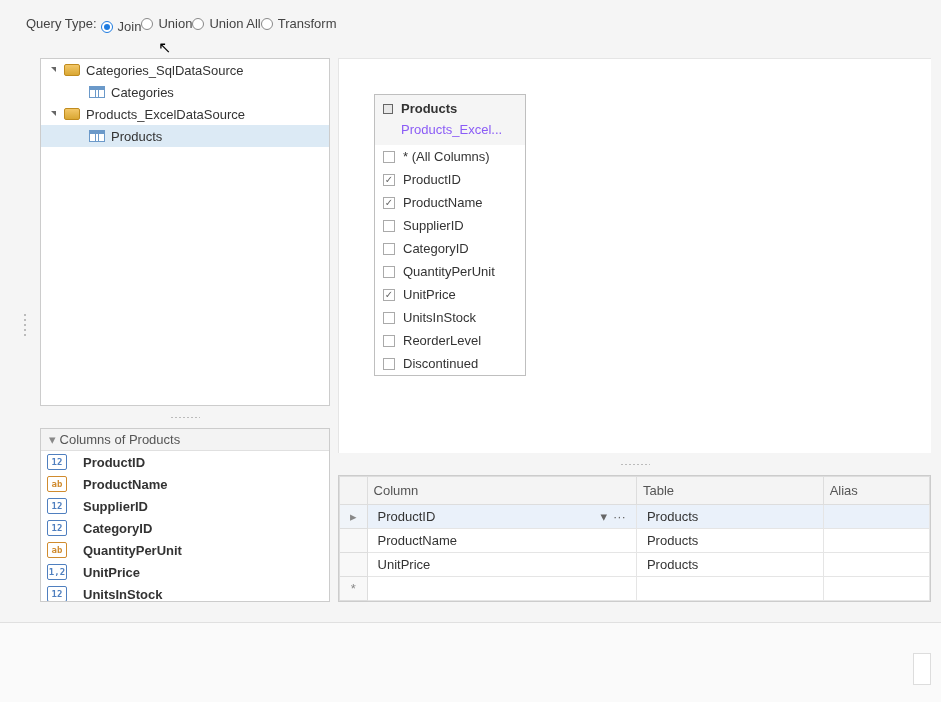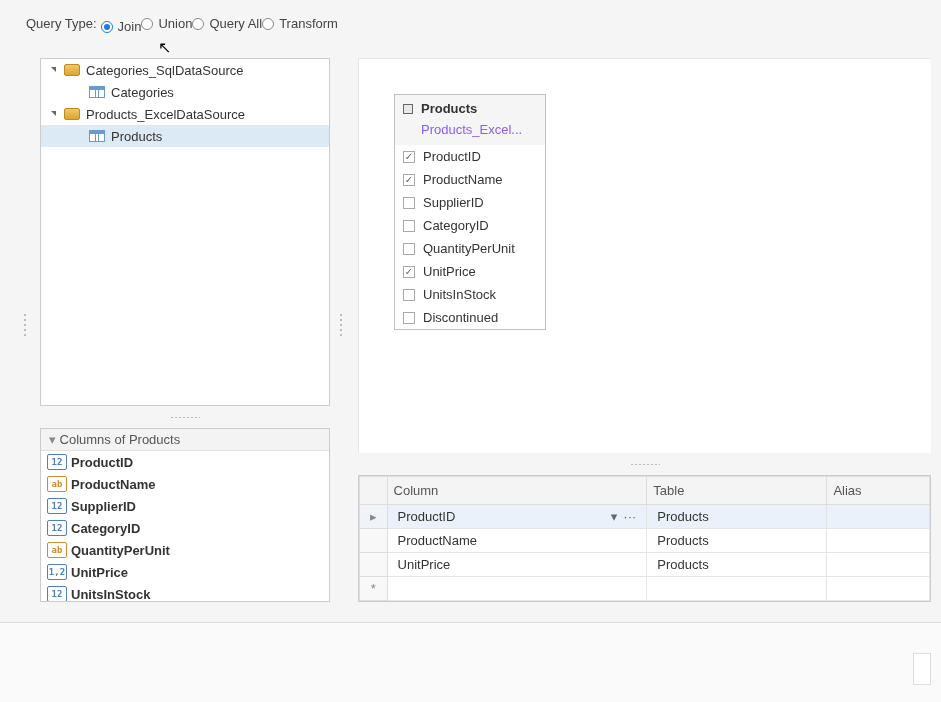--- a/index.html
+++ b/index.html
@@ -5,21 +5,21 @@
 html,body{margin:0;padding:0;font-family:"Segoe UI",Tahoma,sans-serif;font-size:13px;color:#333;background:#f5f5f5}
 *{box-sizing:border-box}
 .work{width:941px;height:702px;background:#f5f5f5;position:relative;overflow:hidden}
 .topbar{padding:16px 0 10px 26px;display:flex;align-items:flex-start;color:#444}
 .topbar .lbl{margin-right:4px}
 .radio{display:inline-flex;align-items:center;gap:5px;cursor:pointer}
 .radio .dot{width:12px;height:12px;border:1px solid #888;border-radius:50%;background:#fff;display:inline-flex;align-items:center;justify-content:center}
 .radio.sel .dot{border-color:#1e7be0}
 .radio.sel .dot::after{content:"";width:6px;height:6px;border-radius:50%;background:#1e7be0}
 .cursor{position:absolute;font-size:16px;color:#000}
-.body{position:absolute;left:40px;top:58px;right:10px;bottom:100px;display:flex;gap:28px}
+.body{position:absolute;left:40px;top:58px;right:10px;bottom:100px;display:flex;gap:8px}
 .leftcol{width:290px;display:flex;flex-direction:column;gap:8px}
 .panel{background:#fff;border:1px solid #ccc}
 .tree{height:348px;overflow:auto}
 .trow{display:flex;align-items:center;height:22px;padding:0 6px;cursor:default}
 .trow.lv0{padding-left:8px}
 .trow.lv1{padding-left:48px}
 .trow.sel{background:#dceaf5}
 .tw{width:11px;height:11px;margin-right:4px;display:inline-block;position:relative;color:#666}
 .tw::before{content:"";position:absolute;left:2px;top:2px;border-left:5px solid transparent;border-top:5px solid #666}
 
@@ -32,21 +32,21 @@
 .dots{height:6px;display:flex;justify-content:center;align-items:center}
 .dots span{width:30px;height:2px;background-image:radial-gradient(#bbb 1px,transparent 1px);background-size:4px 4px}
 .colpanel{flex:1;min-height:0;display:flex;flex-direction:column}
 .colhdr{display:flex;align-items:center;height:22px;padding:0 8px;color:#555;background:#f3f3f3;border-bottom:1px solid #e0e0e0}
 .colhdr .chev{margin-right:4px;color:#888}
 .collist{flex:1;overflow-y:scroll}
 .collist::-webkit-scrollbar{width:16px}
 .collist::-webkit-scrollbar-track{background:#efefef}
 .collist::-webkit-scrollbar-thumb{background:#cdcdcd;border:1px solid #bdbdbd}
 .crow{display:flex;align-items:center;height:22px;padding:0 6px;font-weight:bold}
-.dtype{width:20px;height:16px;margin-right:4px;border:1px solid;border-radius:2px;display:inline-flex;align-items:center;justify-content:center;font-size:9px;font-weight:bold;font-family:Consolas,monospace;background:#fff}
+.dtype{width:20px;height:16px;margin-right:16px;border:1px solid;border-radius:2px;display:inline-flex;align-items:center;justify-content:center;font-size:9px;font-weight:bold;font-family:Consolas,monospace;background:#fff}
 .dtype.n12{color:#4f7fbf;border-color:#4f7fbf}
 .dtype.ab{color:#d08b2e;border-color:#d08b2e}
 .dtype.f12{color:#4f7fbf;border-color:#4f7fbf}
 .rightcol{flex:1;display:flex;flex-direction:column;gap:8px;min-width:0}
 .designer{flex:1;background:#fff;border-left:1px solid #e5e5e5;border-top:1px solid #e5e5e5;position:relative;overflow:hidden}
 .tblbox{position:absolute;left:35px;top:35px;width:152px;background:#f5f5f5;border:1px solid #bfbfbf}
 .tblbox .hdr{display:flex;align-items:center;padding:6px 8px;gap:8px;font-weight:bold}
 .tblbox .hdr .sq{width:10px;height:10px;border:1px solid #666;background:#e8e8e8}
 .tblbox .sub{padding:0 8px 8px 26px;color:#8b5cf6;white-space:nowrap;overflow:hidden;text-overflow:ellipsis}
 .tblbox .cols{background:#fff;max-height:260px;overflow:hidden}
@@ -77,21 +77,21 @@
 <div class="topbar">
   <span class="lbl">Query Type:</span>
   <span id="radios"><span class="radio sel">
           <span class="dot"></span>
           <span>Join</span>
         </span><span class="radio">
           <span class="dot"></span>
           <span>Union</span>
         </span><span class="radio">
           <span class="dot"></span>
-          <span>Query All</span>
+          <span>Union All</span>
         </span><span class="radio">
           <span class="dot"></span>
           <span>Transform</span>
         </span></span>
   <span class="cursor" style="left:158px;top:38px">↖</span>
 </div>
 
 <div class="body">
 
   <div class="vdots" style="left:-18px;top:250px">
@@ -175,20 +175,24 @@
   <div class="rightcol">
     <div class="designer">
       <div class="tblbox">
         <div class="hdr">
           <span class="sq"></span>
           <span>Products</span>
         </div>
         <div class="sub">Products_Excel...</div>
         <div class="cols" id="tblcols">
               <div class="c">
+                <span class="chk"></span>
+                <span>* (All Columns)</span>
+              </div>
+              <div class="c">
                 <span class="chk on"></span>
                 <span>ProductID</span>
               </div>
               <div class="c">
                 <span class="chk on"></span>
                 <span>ProductName</span>
               </div>
               <div class="c">
                 <span class="chk"></span>
                 <span>SupplierID</span>
@@ -201,20 +205,24 @@
                 <span class="chk"></span>
                 <span>QuantityPerUnit</span>
               </div>
               <div class="c">
                 <span class="chk on"></span>
                 <span>UnitPrice</span>
               </div>
               <div class="c">
                 <span class="chk"></span>
                 <span>UnitsInStock</span>
+              </div>
+              <div class="c">
+                <span class="chk"></span>
+                <span>ReorderLevel</span>
               </div>
               <div class="c">
                 <span class="chk"></span>
                 <span>Discontinued</span>
               </div>
             </div>
       </div>
     </div>
     <div class="hdots2">
           <span></span>

